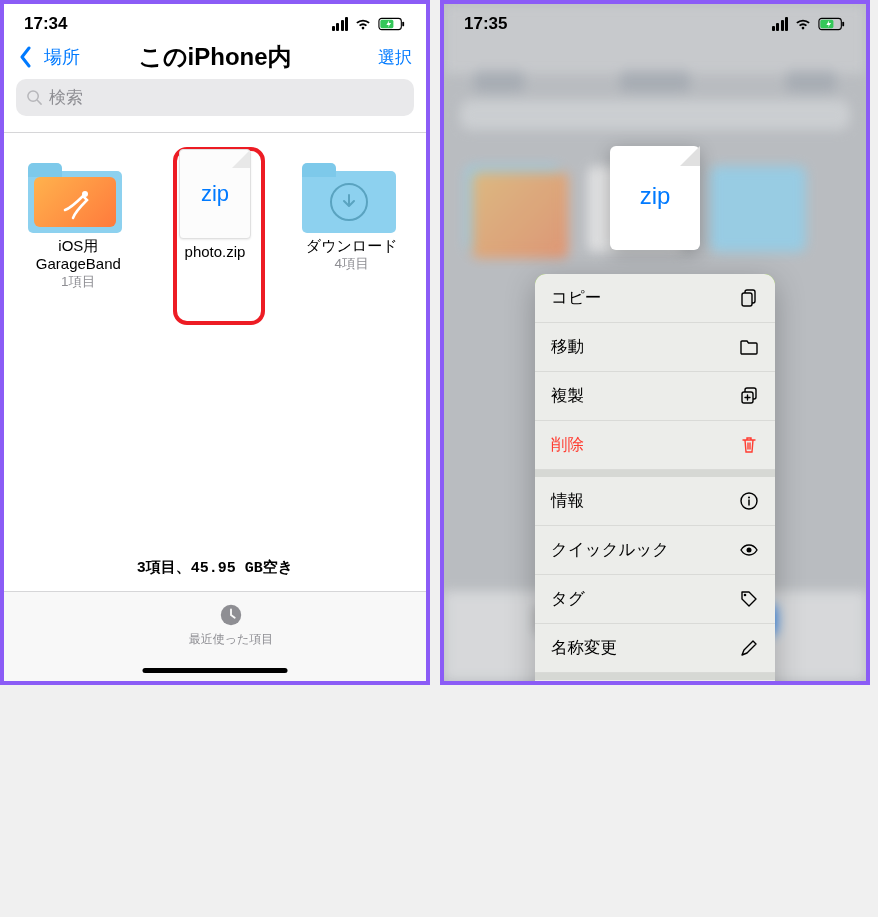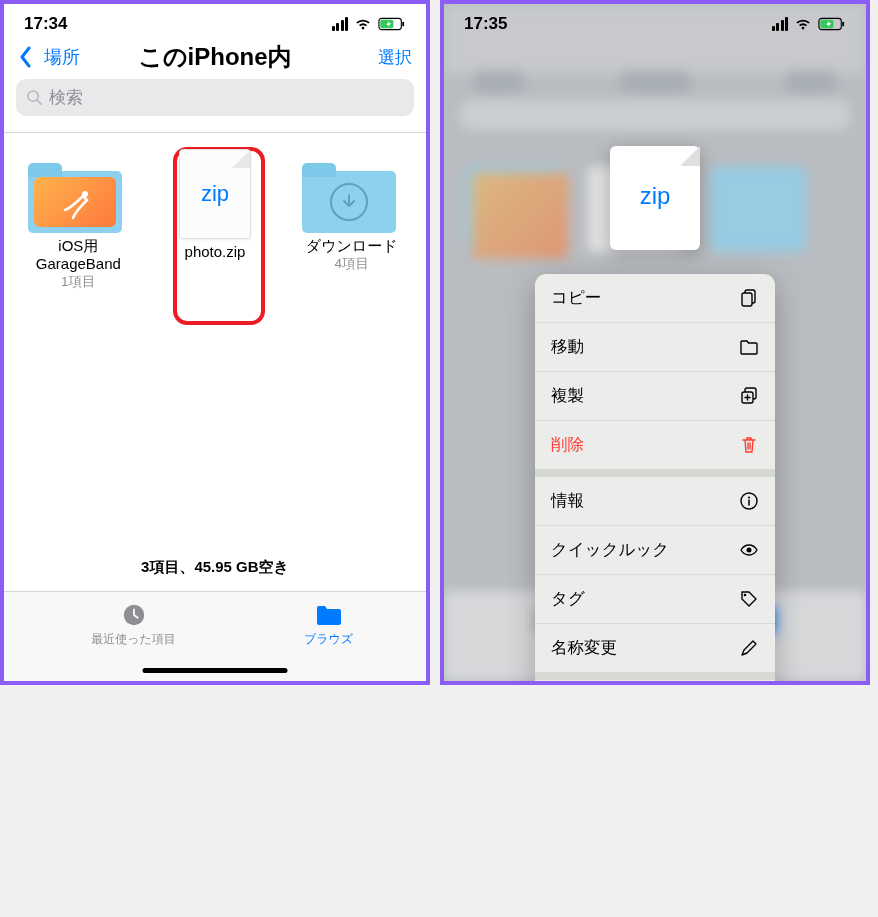--- a/index.html
+++ b/index.html
@@ -40,21 +40,21 @@
     .dl-inner { display:flex; align-items:center; justify-content:center; }
     .dl-circle { width:38px; height:38px; border:2.5px solid #5aa3c0; border-radius:50%; display:flex; align-items:center; justify-content:center; }
     .file-doc { width: 72px; height: 90px; background: #fcfcfc; border: 1px solid #e0e0e0; border-radius: 4px; margin: 0 auto; position: relative; box-shadow: 0 1px 2px rgba(0,0,0,0.08); }
     .file-doc::after { content:""; position:absolute; top:0; right:0; width:18px; height:18px; background:linear-gradient(135deg,transparent 48%,#e8e8e8 52%); border-top-right-radius:4px; }
     .file-ext { position:absolute; top:50%; left:50%; transform:translate(-50%,-50%); color:#007aff; font-size:22px; font-weight:500; }
     .item-name { font-size: 15px; color:#000; margin-top:4px; line-height:1.2; }
     .item-meta { font-size: 13.5px; color: #8e8e93; line-height:1.3; }
     .highlight-red { border: 4px solid #ed1c24; border-radius: 14px; position:absolute; top:-2px; left:20px; width:92px; height:178px; pointer-events:none; }
 
     
-    .bottom-status { position:absolute; bottom:104px; width:100%; text-align:center; font-size:15px; font-weight:600; }
+    .bottom-status { position:absolute; bottom:104px; width:100%; text-align:center; font-size:15px; font-weight:600;font-family:Liberation Mono, monospace; }
     .tab-bar { position:absolute; bottom:0; width:100%; height:90px; background:#f8f8f8; border-top:1px solid #d6d6d8; display:flex; }
     .tab { flex:1; display:flex; flex-direction:column; align-items:center; padding-top:10px; font-size:12px; gap:3px; }
     .tab.inactive { color:#8e8e93;margin-left:32px; }
     .tab.active { color:#007aff; }
     .tab-ic { width:28px; height:26px; }
     .home-indicator { position:absolute; bottom:8px; left:50%; transform:translateX(-50%); width:145px; height:5px; background:#000; border-radius:3px; }
 
     
     .phone.right { background:#b9bcc0; }
     .blur-bg { filter: blur(6px); opacity:.95; position:absolute; inset:0; }
@@ -175,26 +175,20 @@
   <div class="bottom-status">3項目、45.95 GB空き</div>
 
   <div class="tab-bar">
     <div class="tab inactive">
       <svg class="tab-ic" viewBox="0 0 28 28">
           <circle cx="14" cy="14" r="11" fill="#8e8e93"></circle>
           <path d="M14 8v6l4 3" stroke="#f8f8f8" stroke-width="2" stroke-linecap="round" fill="none"></path>
         </svg>
       <span>最近使った項目</span>
     </div>
-    <div class="tab active">
-      <svg class="tab-ic" viewBox="0 0 28 24">
-          <path d="M2 5a2 2 0 012-2h6l2 3h12a2 2 0 012 2v12a2 2 0 01-2 2H4a2 2 0 01-2-2V5z" fill="#007aff"></path>
-        </svg>
-      <span>ブラウズ</span>
-    </div>
   </div>
   <div class="home-indicator"></div>
 </div>
 
 <div class="phone right">
   <div class="blur-bg">
     <div class="blur-nav"></div>
     <div class="blur-row">
         <div class="blur-blob sm"></div>
         <div class="blur-blob"></div>

